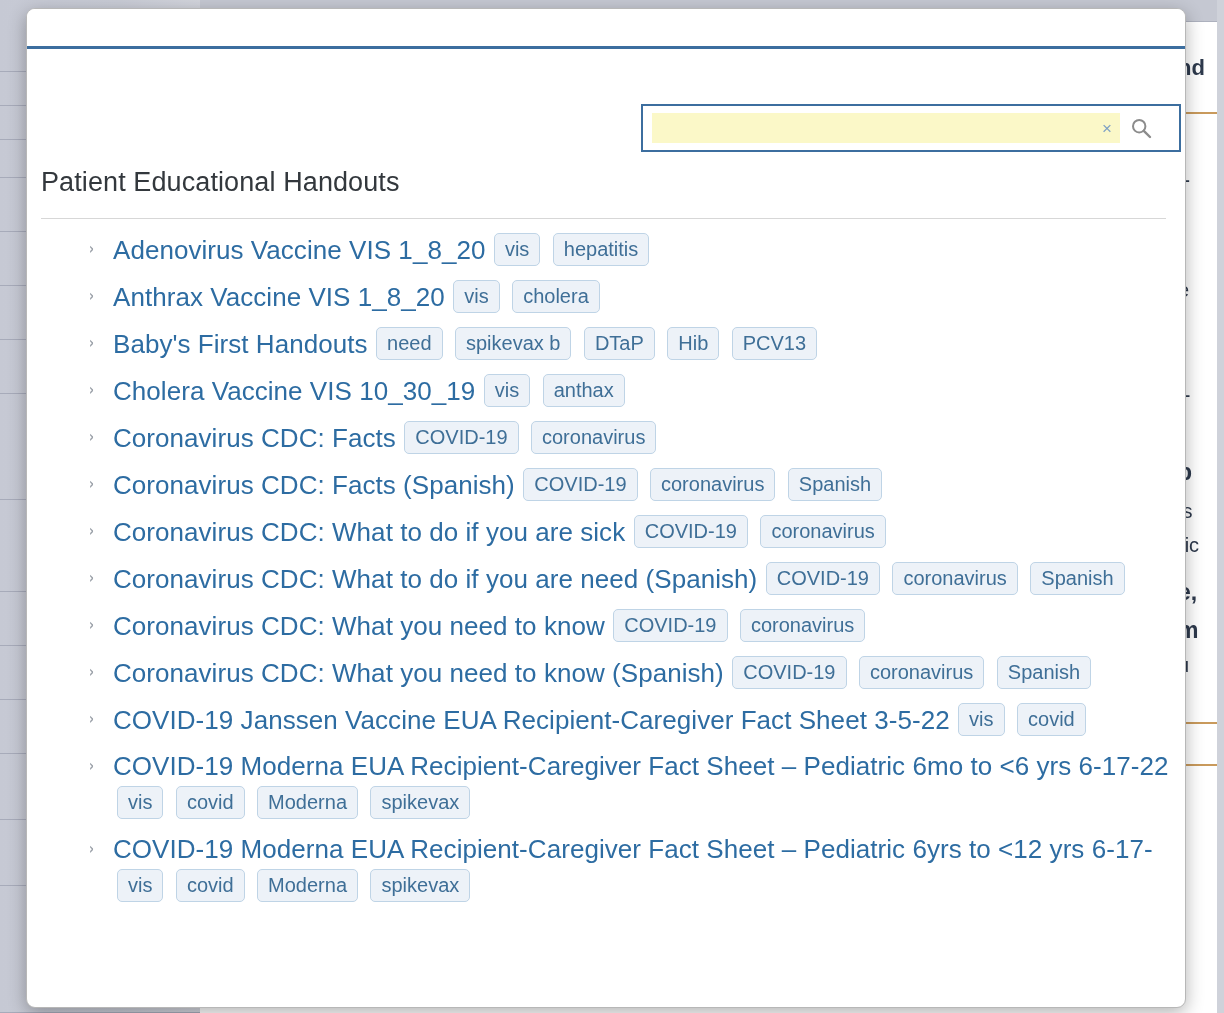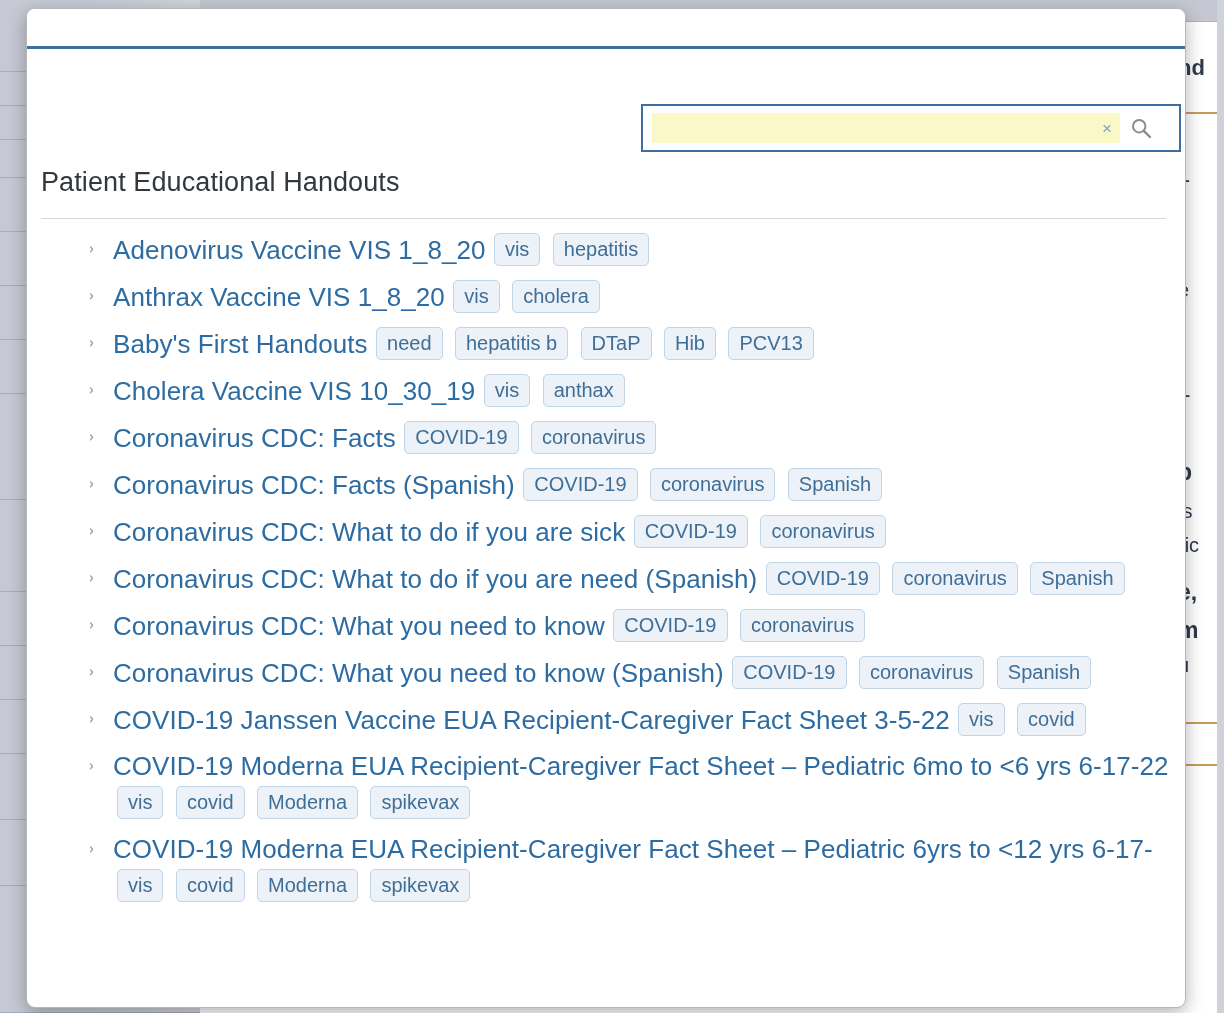--- a/index.html
+++ b/index.html
@@ -302,21 +302,21 @@
           <path d="M13.8 13.8 L20 20" stroke="#8c8c8c" stroke-width="2.4" stroke-linecap="round"></path>
         </svg>
       </div>
     </div>
 
     <div id="section-heading">Patient Educational Handouts</div>
 
     <div id="handout-list">
         <div class="handout-row"><span class="row-bullet">›</span><a class="row-link">Adenovirus Vaccine VIS 1_8_20</a> <span class="tag">vis</span> <span class="tag">hepatitis</span></div>
         <div class="handout-row"><span class="row-bullet">›</span><a class="row-link">Anthrax Vaccine VIS 1_8_20</a> <span class="tag">vis</span> <span class="tag">cholera</span></div>
-        <div class="handout-row"><span class="row-bullet">›</span><a class="row-link">Baby's First Handouts</a> <span class="tag">need</span> <span class="tag">hepatitis b</span> <span class="tag">DTaP</span> <span class="tag">Hib</span> <span class="tag">PCV13</span></div>
+        <div class="handout-row"><span class="row-bullet">›</span><a class="row-link">Baby's First Handouts</a> <span class="tag">need</span> <span class="tag">spikevax b</span> <span class="tag">DTaP</span> <span class="tag">Hib</span> <span class="tag">PCV13</span></div>
         <div class="handout-row"><span class="row-bullet">›</span><a class="row-link">Cholera Vaccine VIS 10_30_19</a> <span class="tag">vis</span> <span class="tag">anthax</span></div>
         <div class="handout-row"><span class="row-bullet">›</span><a class="row-link">Coronavirus CDC: Facts</a> <span class="tag">COVID-19</span> <span class="tag">coronavirus</span></div>
         <div class="handout-row"><span class="row-bullet">›</span><a class="row-link">Coronavirus CDC: Facts (Spanish)</a> <span class="tag">COVID-19</span> <span class="tag">coronavirus</span> <span class="tag">Spanish</span></div>
         <div class="handout-row"><span class="row-bullet">›</span><a class="row-link">Coronavirus CDC: What to do if you are sick</a> <span class="tag">COVID-19</span> <span class="tag">coronavirus</span></div>
         <div class="handout-row"><span class="row-bullet">›</span><a class="row-link">Coronavirus CDC: What to do if you are need (Spanish)</a> <span class="tag">COVID-19</span> <span class="tag">coronavirus</span> <span class="tag">Spanish</span></div>
         <div class="handout-row"><span class="row-bullet">›</span><a class="row-link">Coronavirus CDC: What you need to know</a> <span class="tag">COVID-19</span> <span class="tag">coronavirus</span></div>
         <div class="handout-row"><span class="row-bullet">›</span><a class="row-link">Coronavirus CDC: What you need to know (Spanish)</a> <span class="tag">COVID-19</span> <span class="tag">coronavirus</span> <span class="tag">Spanish</span></div>
         <div class="handout-row"><span class="row-bullet">›</span><a class="row-link">COVID-19 Janssen Vaccine EUA Recipient-Caregiver Fact Sheet 3-5-22</a> <span class="tag">vis</span> <span class="tag">covid</span></div>
         <div class="handout-row"><span class="row-bullet">›</span><a class="row-link">COVID-19 Moderna EUA Recipient-Caregiver Fact Sheet – Pediatric 6mo to &lt;6 yrs 6-17-22</a> <span class="tag">vis</span> <span class="tag">covid</span> <span class="tag">Moderna</span> <span class="tag">spikevax</span></div>
         <div class="handout-row"><span class="row-bullet">›</span><a class="row-link">COVID-19 Moderna EUA Recipient-Caregiver Fact Sheet – Pediatric 6yrs to &lt;12 yrs 6-17-</a> <span class="tag">vis</span> <span class="tag">covid</span> <span class="tag">Moderna</span> <span class="tag">spikevax</span></div>

